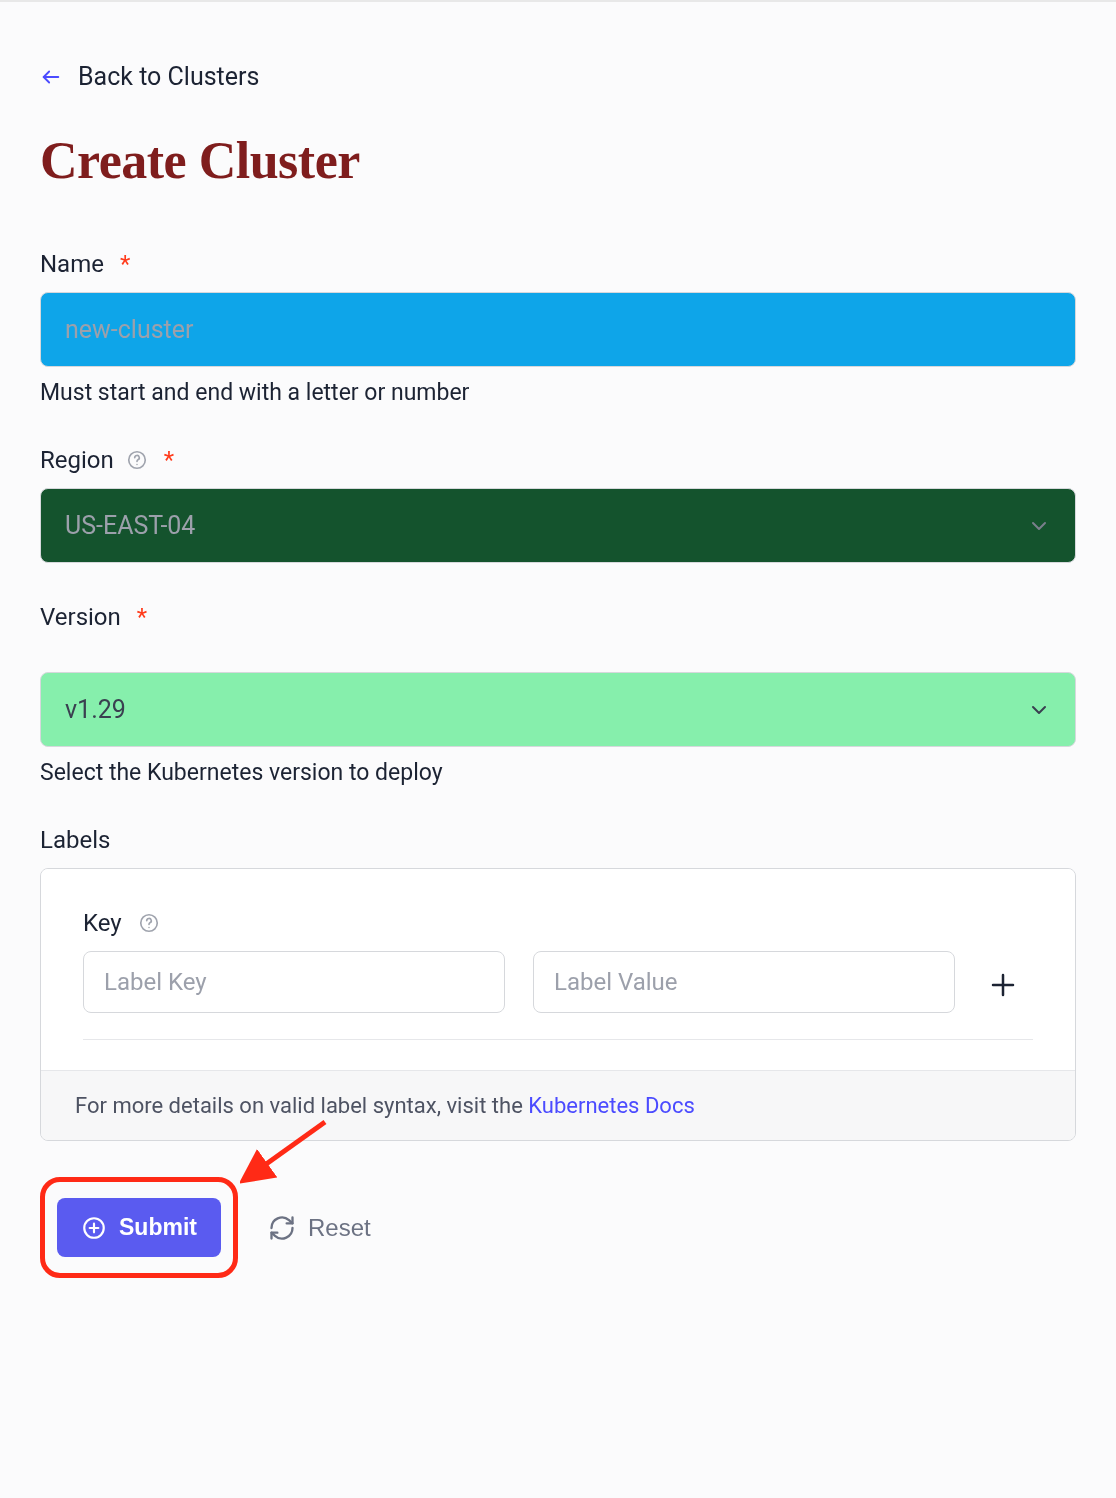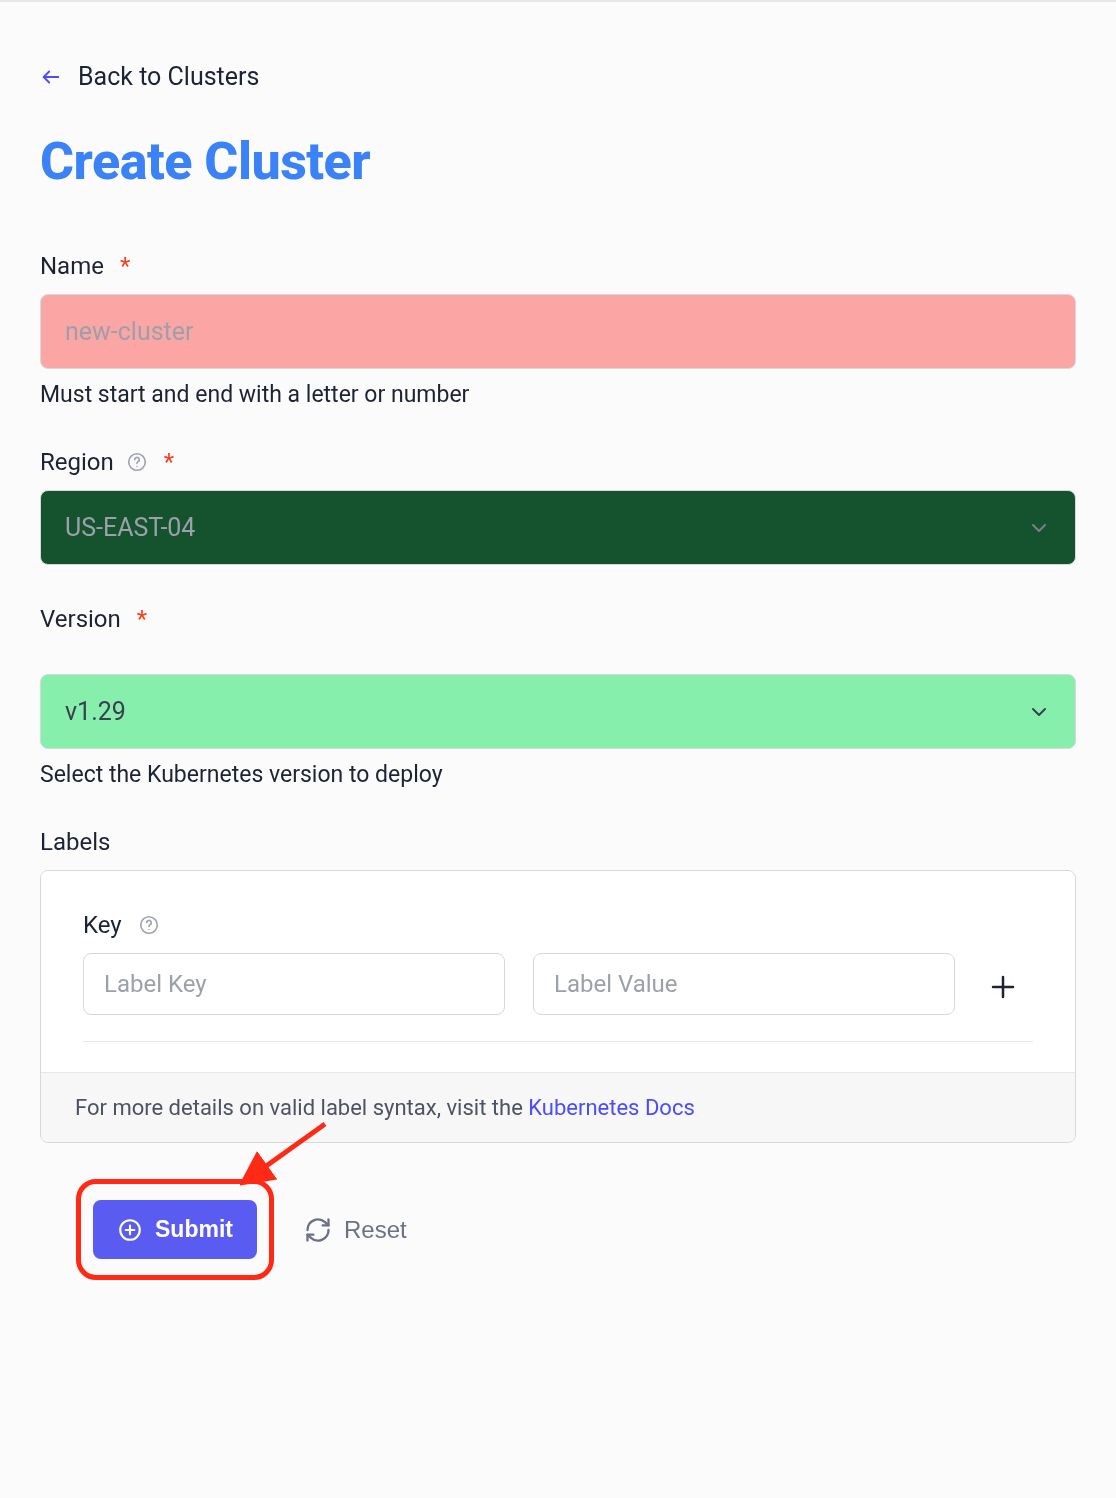--- a/index.html
+++ b/index.html
@@ -26,23 +26,24 @@
       text-decoration: none;
       margin-bottom: 40px;
       cursor: pointer;
     }
     .back-link svg {
       stroke: #4b4bff;
     }
     h1.page-title {
       font-size: 52px;
       font-weight: 800;
-      color: #3b82f6;
+      color: #7f1d1d;
       margin-bottom: 60px;
       letter-spacing: -0.5px;
+      font-family: Liberation Serif, serif;
     }
     .field-group {
       margin-bottom: 40px;
     }
     .field-label-row {
       display: flex;
       align-items: center;
       gap: 12px;
       margin-bottom: 14px;
     }
@@ -58,21 +59,21 @@
     .help-icon {
       display: inline-flex;
       color: #a0a4ae;
     }
     .text-input, .select-input {
       width: 100%;
       font-size: 25px;
       padding: 22px 24px;
       border: 1px solid #d6d8dc;
       border-radius: 8px;
-      background: #fca5a5;
+      background: #0ea5e9;
       color: #1c2333;
       font-family: inherit;
     }
     .text-input::placeholder {
       color: #9ca0ab;
     }
     .select-input {
       position: relative;
       display: flex;
       align-items: center;
@@ -165,21 +166,20 @@
       display: flex;
       align-items: center;
       gap: 30px;
       margin-top: 36px;
     }
     .highlight-box {
       border: 5px solid #ff2a16;
       border-radius: 20px;
       padding: 16px 12px;
       display: inline-flex;
-      margin-left: 36px;
     }
     .submit-btn {
       display: inline-flex;
       align-items: center;
       gap: 12px;
       background: #5a5bf0;
       color: #fff;
       font-size: 23px;
       font-weight: 600;
       padding: 16px 24px;

